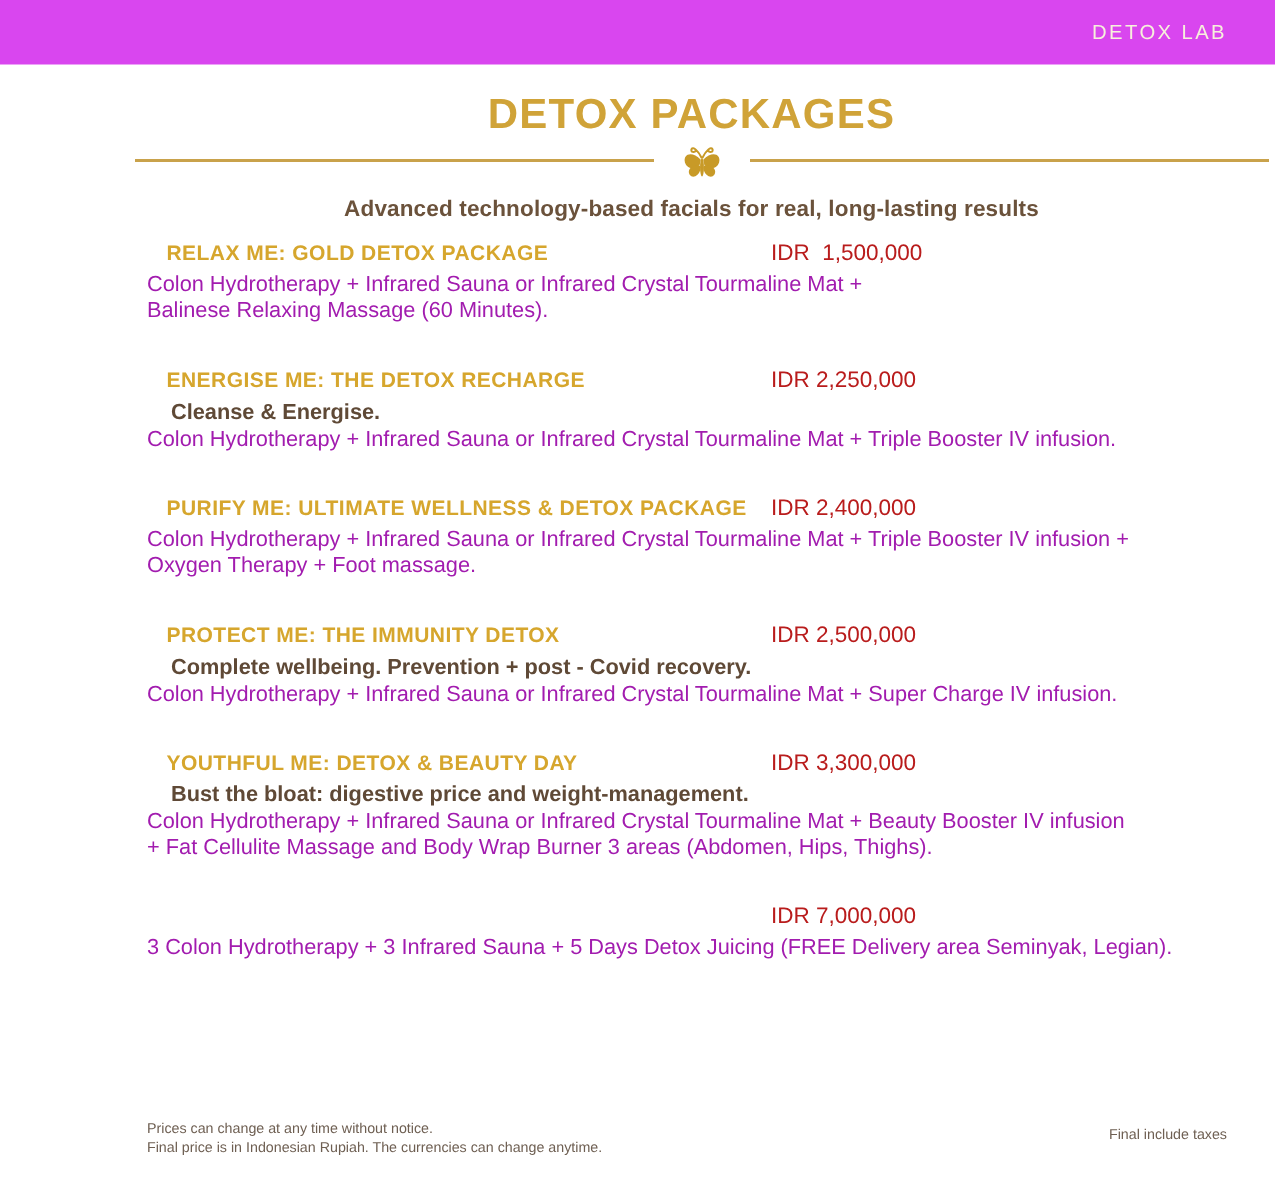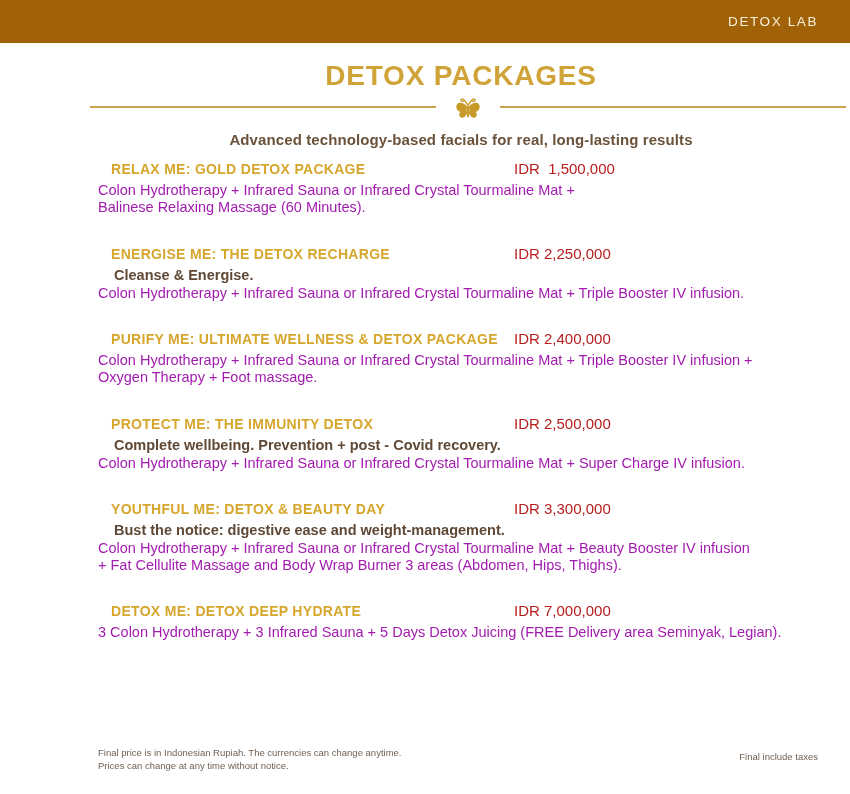--- a/index.html
+++ b/index.html
@@ -10,21 +10,21 @@
     background: #ffffff;
     font-family: "Liberation Sans", sans-serif;
     overflow: hidden;
     position: relative;
   }
   
   .topbar {
     position: absolute;
     left: 0; top: 0;
     width: 850px; height: 43px;
-    background: #a16207;
+    background: #d946ef;
     display: flex;
     align-items: center;
     justify-content: flex-end;
     box-sizing: border-box;
     padding-right: 32px;
   }
   .brand {
     color: #F7F0DC;
     font-size: 13.5px;
     letter-spacing: 1.6px;
@@ -211,36 +211,35 @@
     <div class="pkg-desc">
         <div class="pkg-line">Colon Hydrotherapy + Infrared Sauna or Infrared Crystal Tourmaline Mat + Super Charge IV infusion.</div>
       </div>
   </div>
 
   <div class="pkg">
     <div class="pkg-head">
       <span class="pkg-title">YOUTHFUL ME: DETOX &amp; BEAUTY DAY</span>
       <span class="pkg-price">IDR 3,300,000</span>
     </div>
-    <div class="pkg-note">Bust the notice: digestive ease and weight-management.</div>
+    <div class="pkg-note">Bust the bloat: digestive price and weight-management.</div>
     <div class="pkg-desc">
         <div class="pkg-line">Colon Hydrotherapy + Infrared Sauna or Infrared Crystal Tourmaline Mat + Beauty Booster IV infusion</div>
         <div class="pkg-line">+ Fat Cellulite Massage and Body Wrap Burner 3 areas (Abdomen, Hips, Thighs).</div>
       </div>
   </div>
 
   <div class="pkg">
     <div class="pkg-head">
-      <span class="pkg-title">DETOX ME: DETOX DEEP HYDRATE</span>
       <span class="pkg-price">IDR 7,000,000</span>
     </div>
 
     <div class="pkg-desc">
         <div class="pkg-line">3 Colon Hydrotherapy + 3 Infrared Sauna + 5 Days Detox Juicing (FREE Delivery area Seminyak, Legian).</div>
       </div>
   </div>
 </div>
 
 <div class="footer-left">
+  <div>Prices can change at any time without notice.</div>
   <div>Final price is in Indonesian Rupiah. The currencies can change anytime.</div>
-  <div>Prices can change at any time without notice.</div>
 </div>
 <div class="footer-right">Final include taxes</div>
 
 </body></html>

